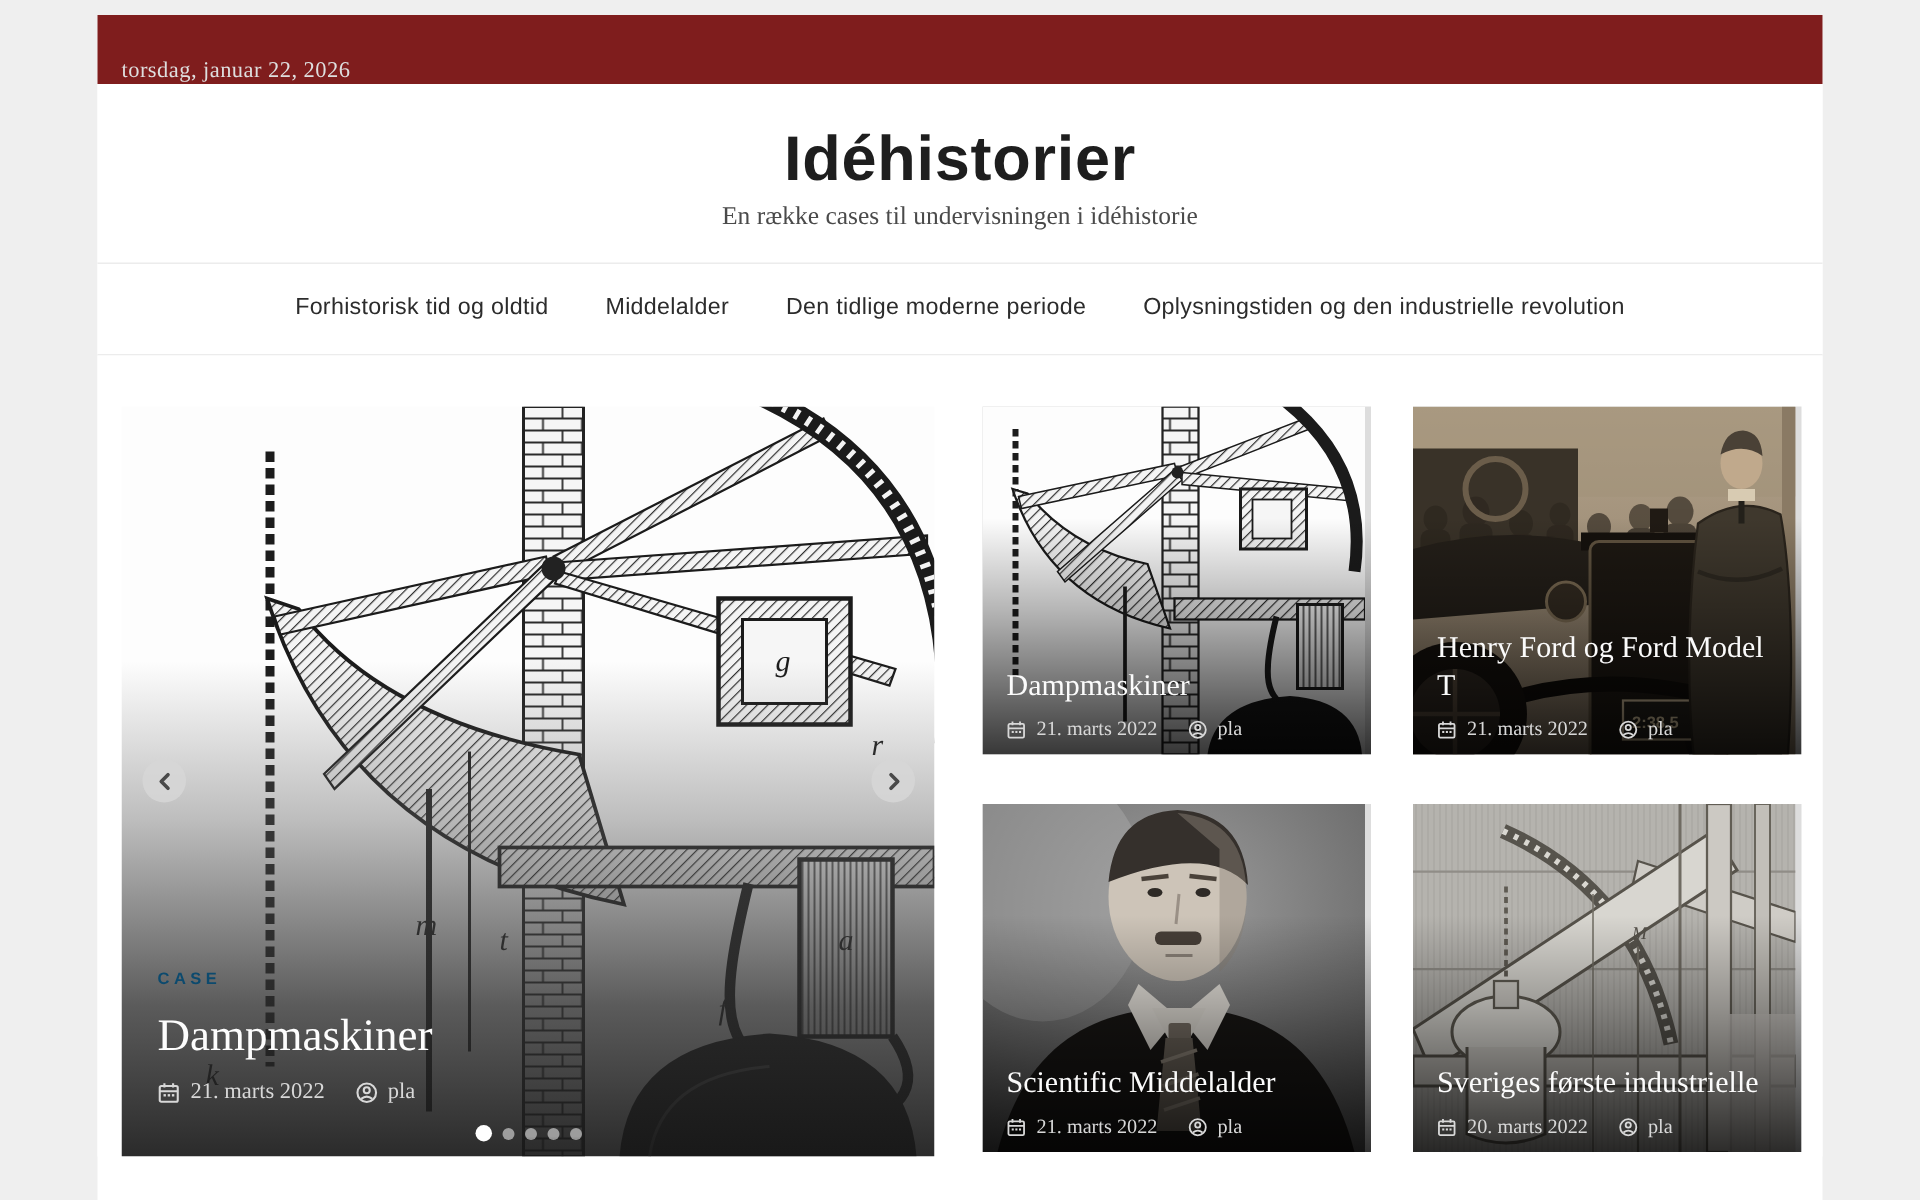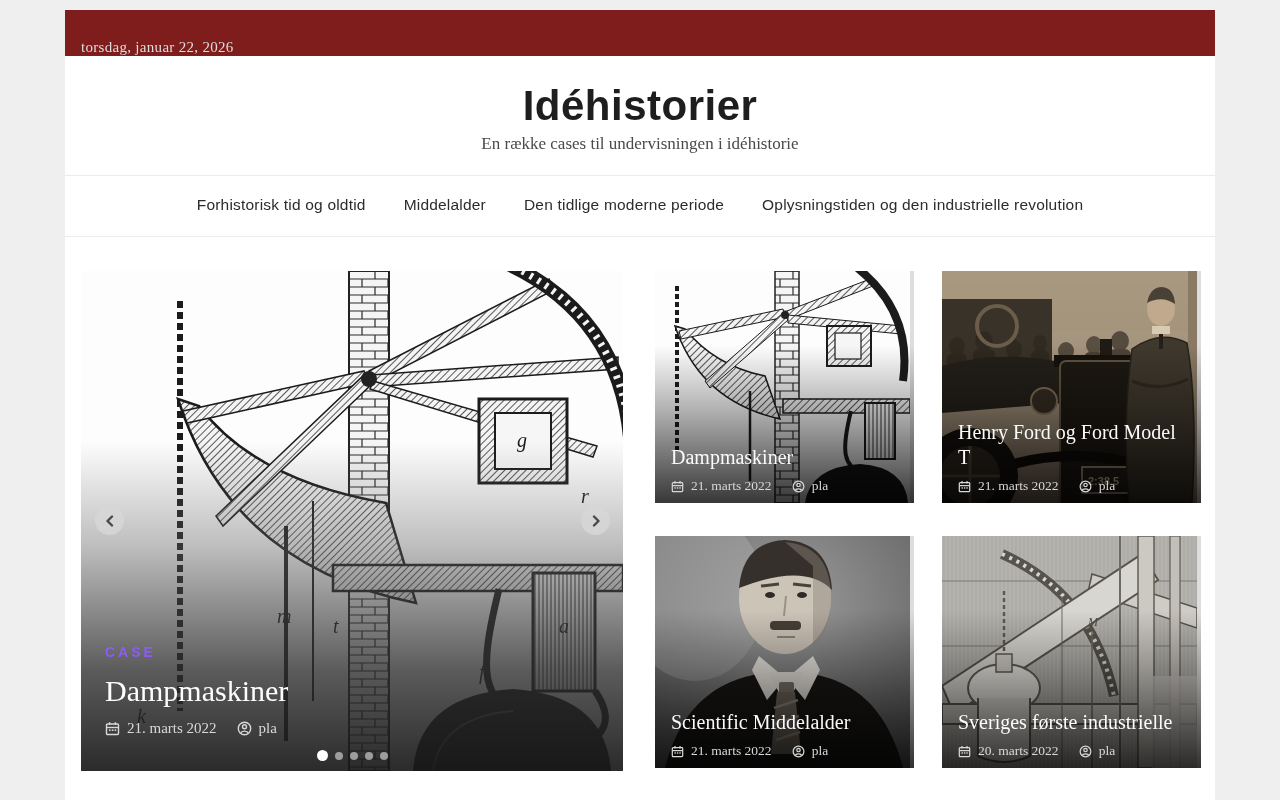--- a/index.html
+++ b/index.html
@@ -23,21 +23,21 @@
 
   
   .main { display:flex; gap:32px; padding:34px 16px 0; background:#fff; }
 
   
   .slider { position:relative; width:542px; height:500px; flex:none; overflow:hidden; background:#fdfdfd; }
   .slider svg, .card svg { display:block; }
   .slide-overlay { position:absolute; inset:0;
     background:linear-gradient(180deg, rgba(120,120,120,0) 34%, rgba(95,95,95,.40) 55%, rgba(45,45,45,.78) 80%, rgba(25,25,25,.92) 100%); }
   .slider-caption { position:absolute; left:24px; right:24px; bottom:34px; color:#fff; }
-  .slide-category { display:inline-block; font-size:14px; font-weight:700; letter-spacing:3px; color:#8b5cf6; cursor:pointer; }
+  .slide-category { display:inline-block; font-size:11px; font-weight:700; letter-spacing:3px; color:#0c4a6e; cursor:pointer; }
   .slide-title { font-family:"Liberation Serif", serif; font-weight:400; font-size:30px; color:#fdfdfd; margin:13px 0 12px; cursor:pointer; }
   .meta { display:flex; align-items:center; gap:20px; font-family:Liberation Serif, serif; color:#d8d8d8; }
   .meta-item { display:flex; align-items:center; gap:7px; }
   .slider .meta { font-size:15px; }
   .meta svg { flex:none; }
 
   .slider-arrow { position:absolute; top:235px; width:29px; height:29px; border-radius:50%;
     background:rgba(214,214,214,.88); display:flex; align-items:center; justify-content:center; cursor:pointer; }
   .slider-arrow.prev { left:14px; }
   .slider-arrow.next { right:13px; }

